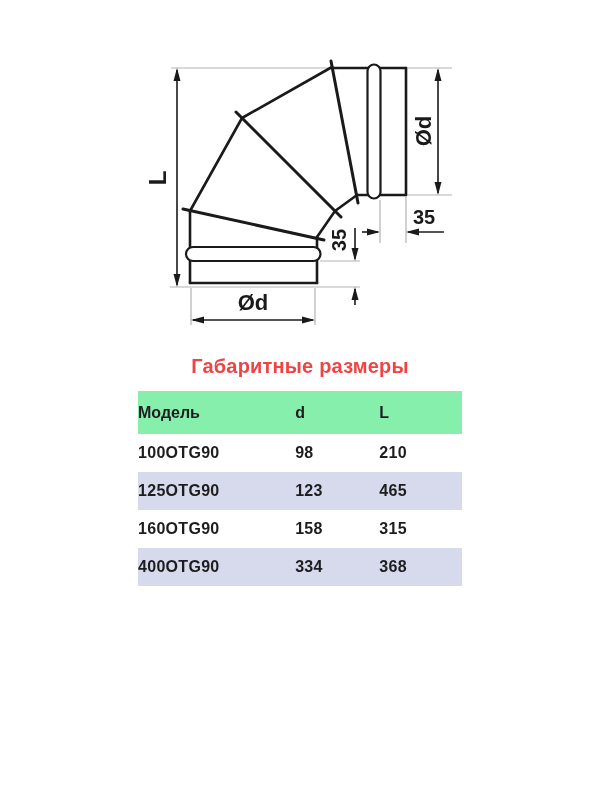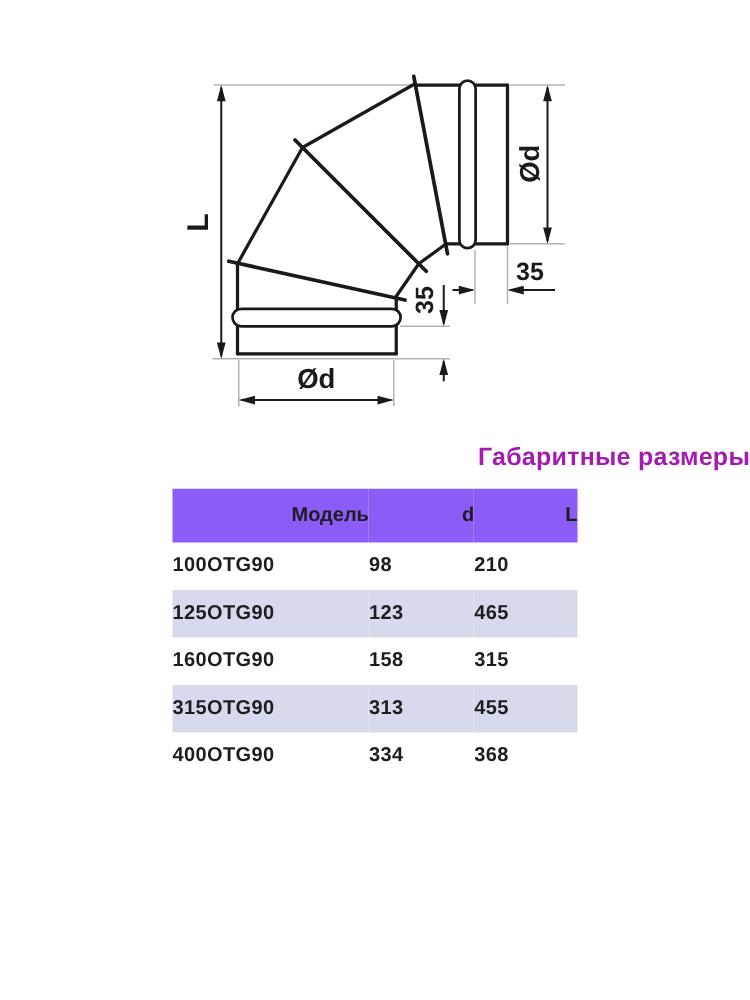--- a/index.html
+++ b/index.html
@@ -17,40 +17,40 @@
   .bead{fill:#ffffff;stroke:#1a1a1a;stroke-width:2.2;}
   .ext{stroke:#b3b3b3;stroke-width:1.2;fill:none;}
   .dim{stroke:#1a1a1a;stroke-width:1.6;fill:none;}
   .arr{fill:#1a1a1a;stroke:none;}
   .dim-label{
     font-family:"Liberation Sans","DejaVu Sans",sans-serif;
     font-weight:bold;fill:#1a1a1a;
   }
   .section-title{
     margin-top:10px;
-    text-align:right;
+    text-align:center;
     font-size:20px;
     font-weight:700;
     letter-spacing:.2px;
-    color:#a21caf;
+    color:#ef4444;
   }
   table.dims{
     width:324px;
     margin:13px auto 0 auto;
     border-collapse:collapse;
     table-layout:fixed;
   }
   table.dims col.c-model{width:48.5%;}
   table.dims col.c-d{width:26%;}
   table.dims col.c-l{width:25.5%;}
   table.dims th{
     height:43px;
-    background:#8b5cf6;
+    background:#86efac;
     font-size:16px;font-weight:600;
-    text-align:right;vertical-align:middle;
+    text-align:left;vertical-align:middle;
     padding:0;
   }
   table.dims td{
     height:38px;
     font-size:16px;font-weight:600;
     letter-spacing:.3px;
     text-align:left;vertical-align:middle;
     padding:0;
   }
   table.dims tbody tr:nth-child(even){background:#d7daec;}
@@ -160,23 +160,18 @@
       <td>125OTG90</td>
       <td>123</td>
       <td>465</td>
     </tr>
     <tr>
       <td>160OTG90</td>
       <td>158</td>
       <td>315</td>
     </tr>
     <tr>
-      <td>315OTG90</td>
-      <td>313</td>
-      <td>455</td>
-    </tr>
-    <tr>
       <td>400OTG90</td>
       <td>334</td>
       <td>368</td>
     </tr>
   </tbody>
 </table>
 
 </body></html>

